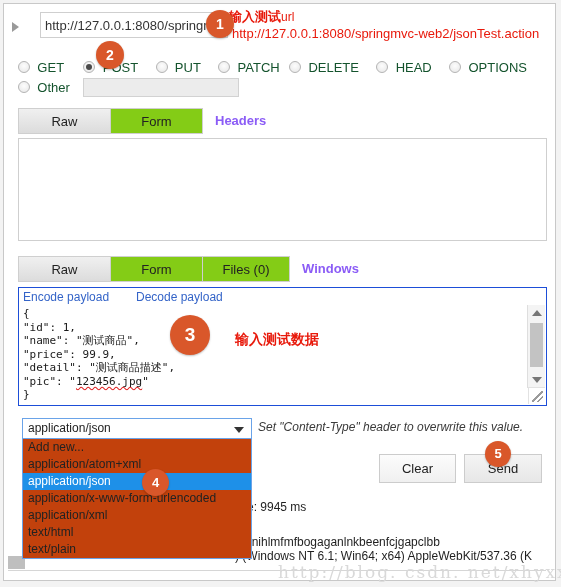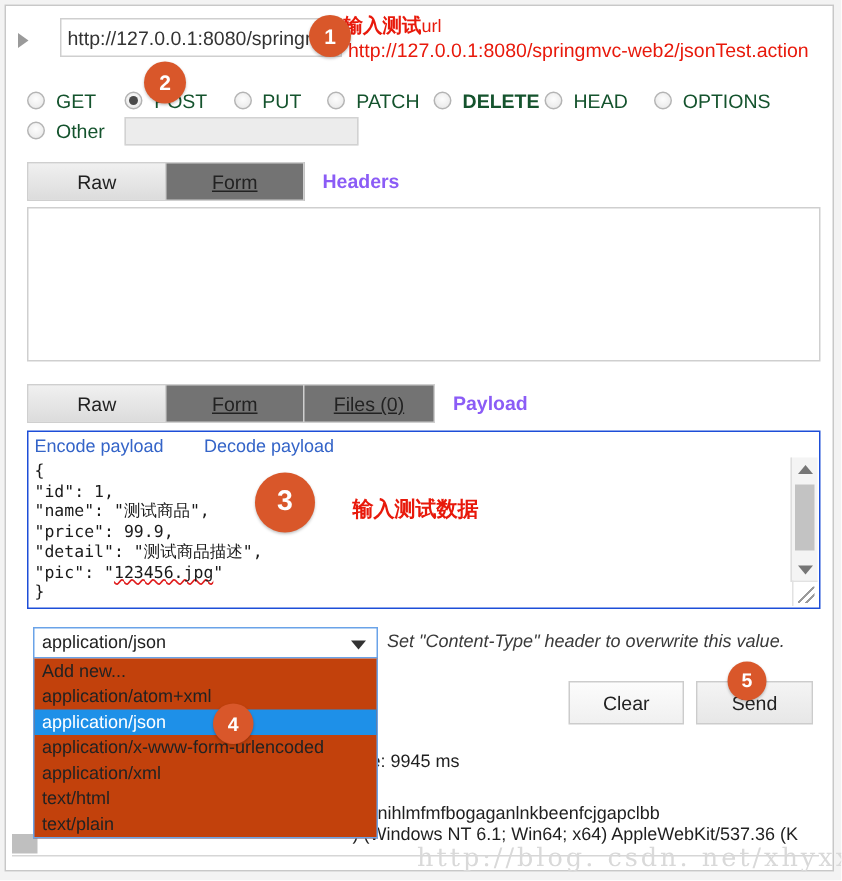--- a/index.html
+++ b/index.html
@@ -188,22 +188,21 @@
     color: #222;
     border: 1px solid #cfcfcf;
     box-sizing: border-box;
     background: linear-gradient(#fbfbfb, #eeeeee);
     font-family: "Liberation Sans", sans-serif;
   }
   .tab.active {
     background: linear-gradient(#f0f0f0, #dcdcdc);
   }
   .tab.inactive {
-    background: #737373;
-    text-decoration: underline;
+    background: #84cc16;
   }
   .tab-title {
     position: absolute;
     top: 0;
     height: 26px;
     line-height: 26px;
     font-size: 13px;
     font-weight: bold;
     color: #8b5cf6;
     font-family: "Liberation Sans", sans-serif;
@@ -448,21 +447,21 @@
       <span class="radio-label">POST</span>
     </span>
     <span class="radio-item" style="margin-right:14px;">
       <span class="radio-dot"></span>
       <span class="radio-label">PUT</span>
     </span>
     <span class="radio-item" style="margin-right:6px;">
       <span class="radio-dot"></span>
       <span class="radio-label">PATCH</span>
     </span>
-    <span class="radio-item" style="font-weight:bold;">
+    <span class="radio-item" style="margin-right:14px;">
       <span class="radio-dot"></span>
       <span class="radio-label">DELETE</span>
     </span>
     <span class="radio-item" style="margin-right:14px;">
       <span class="radio-dot"></span>
       <span class="radio-label">HEAD</span>
     </span>
     <span class="radio-item">
       <span class="radio-dot"></span>
       <span class="radio-label">OPTIONS</span>
@@ -481,21 +480,21 @@
     <div class="tab active" style="left:0; width:93px;">Raw</div>
     <div class="tab inactive" style="left:92px; width:93px;">Form</div>
     <div class="tab-title" style="left:197px;">Headers</div>
   </div>
   <div class="headers-box"></div>
 
   <div class="tabs" style="left:18px; top:256px; width:420px;">
     <div class="tab active" style="left:0; width:93px;">Raw</div>
     <div class="tab inactive" style="left:92px; width:93px;">Form</div>
     <div class="tab inactive" style="left:184px; width:88px;">Files (0)</div>
-    <div class="tab-title" style="left:284px;">Payload</div>
+    <div class="tab-title" style="left:284px;">Windows</div>
   </div>
 
   <div class="payload-box">
     <span class="enc-link">Encode payload</span>
     <span class="dec-link">Decode payload</span>
     <div class="payload-text"><div>{</div><div>"id": 1,</div><div>"name": "测试商品",</div><div>"price": 99.9,</div><div>"detail": "测试商品描述",</div><div>"pic": "<span class="spell">123456.jpg</span>"</div><div>}</div></div>
 
     <div class="pl-scroll">
       <div class="pl-arrow up">
           <i></i>

